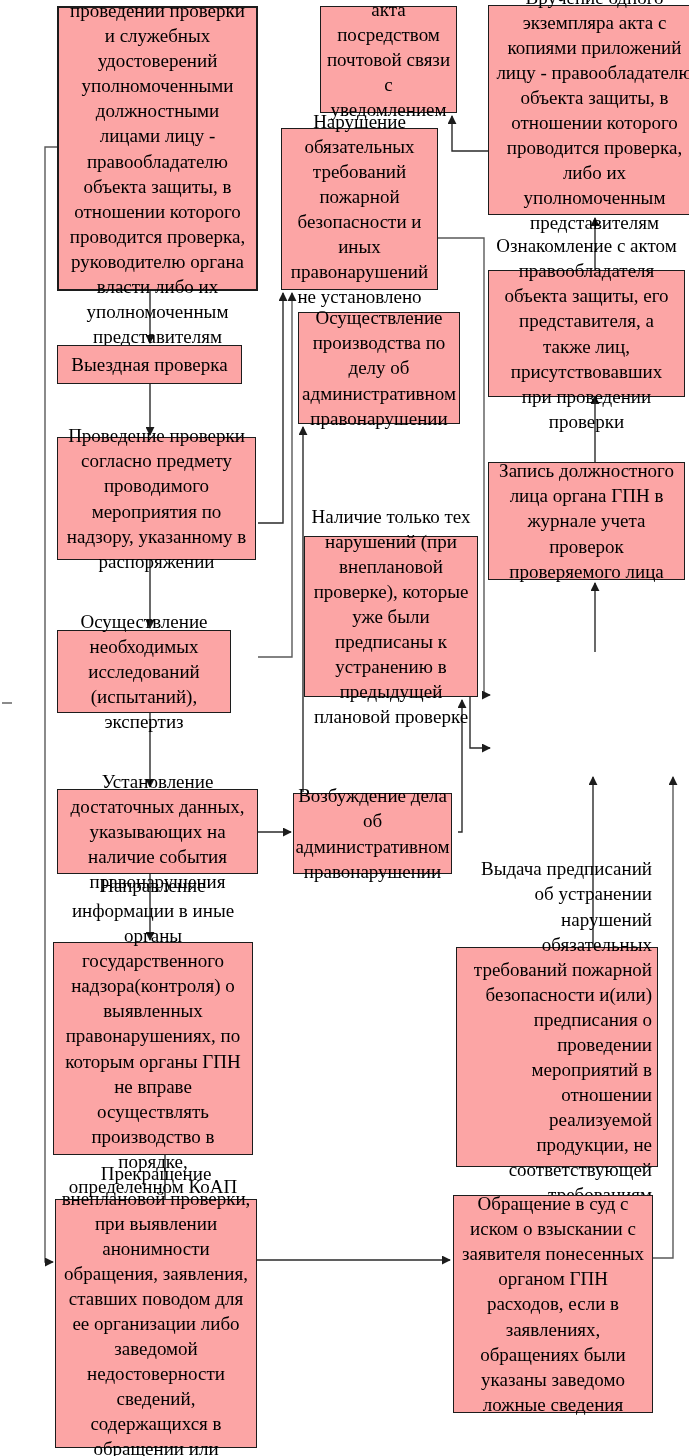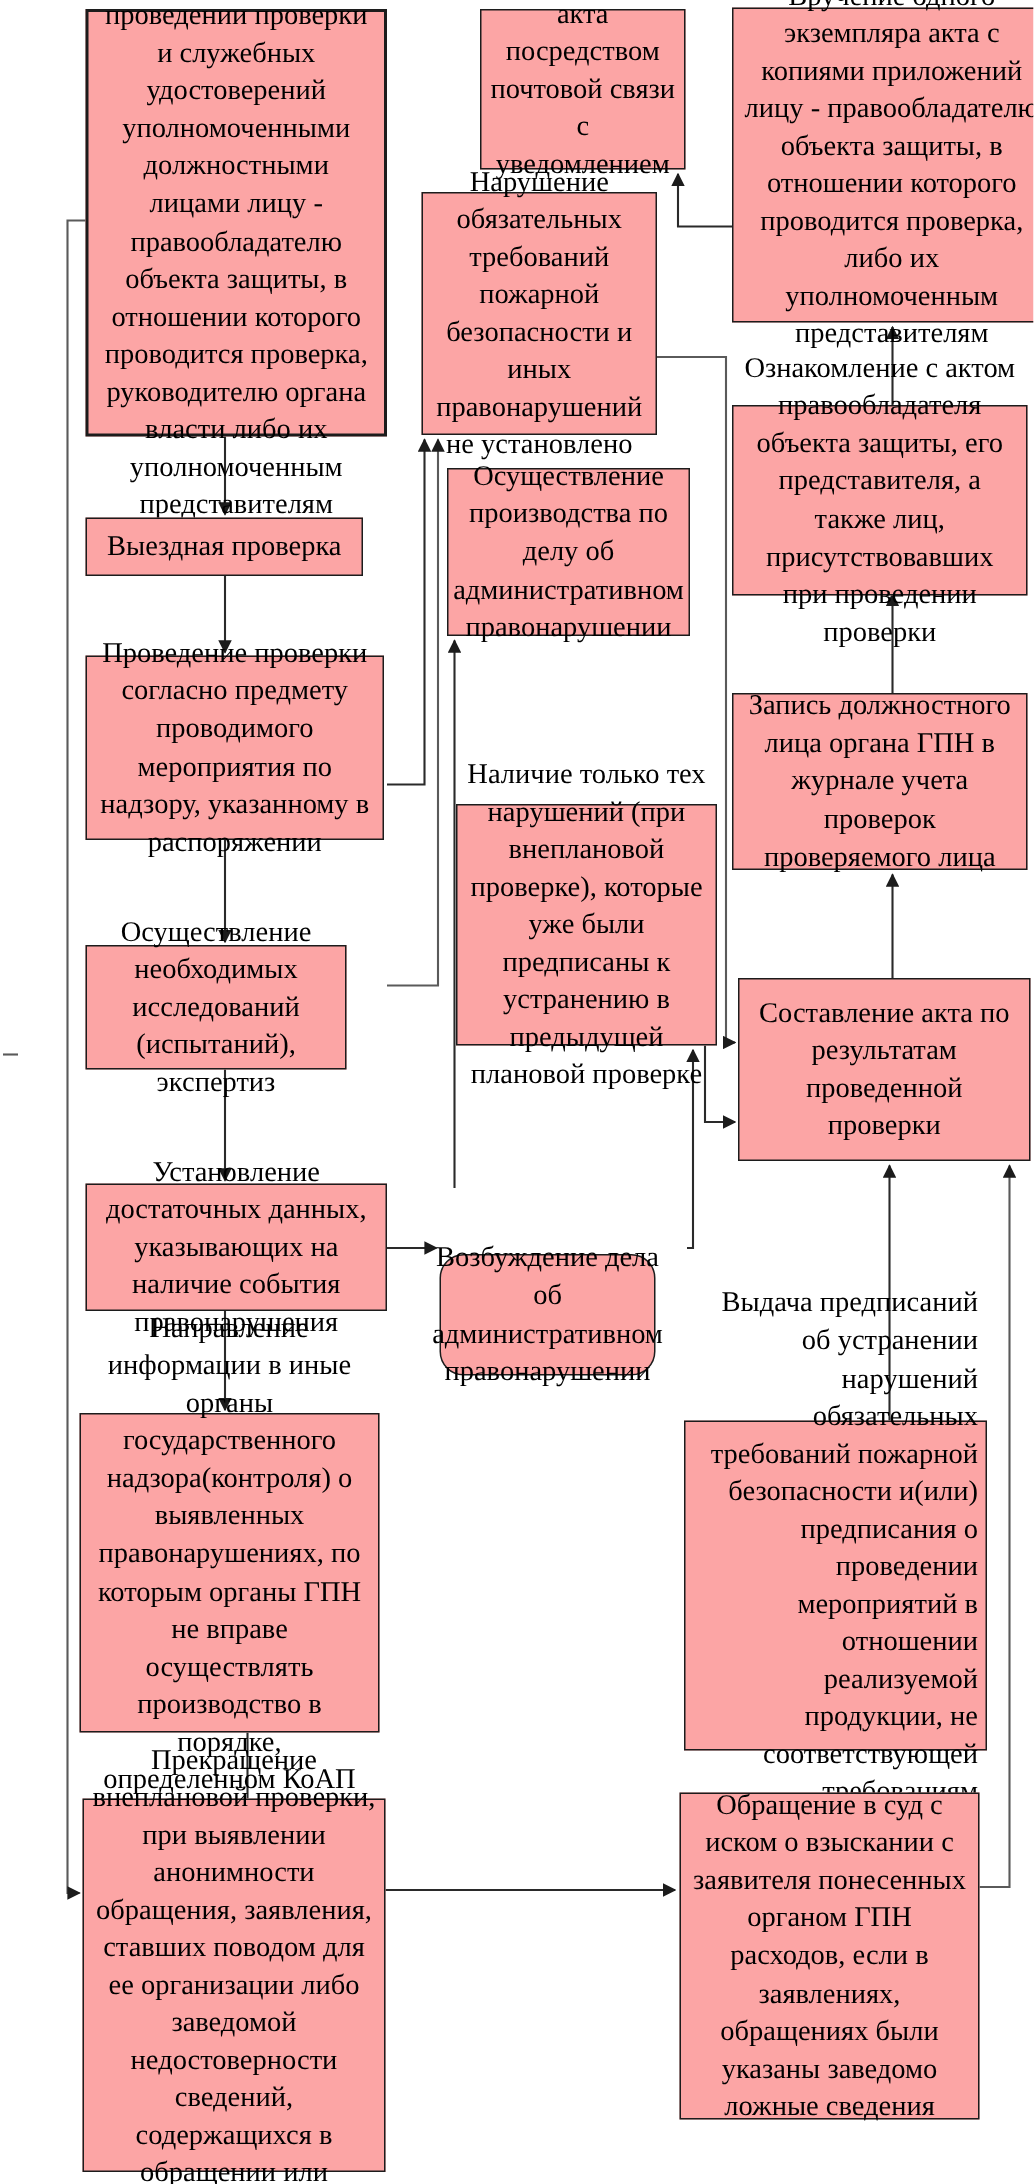--- a/index.html
+++ b/index.html
@@ -37,21 +37,21 @@
   .b-f{left:53px; top:942px; width:200px;height:213px;}
   .b-g{left:55px; top:1199px;width:202px;height:249px;}
   .b-h{left:320px;top:6px;   width:137px;height:107px;}
   .b-i{left:281px;top:128px; width:157px;height:162px;}
   .b-j{left:298px;top:312px; width:162px;height:112px;}
   .b-k{left:488px;top:5px;   width:213px;height:210px;}
   .b-l{left:488px;top:270px; width:197px;height:127px;}
   .b-m{left:488px;top:462px; width:197px;height:118px;}
   .b-n{left:492px;top:652px; width:195px;height:122px;}
   .b-o{left:304px;top:536px; width:174px;height:161px;}
-  .b-p{left:293px;top:836px; width:144px;height:81px;border-radius:16px;}
+  .b-p{left:293px;top:793px; width:159px;height:81px;}
   .b-q{left:456px;top:947px; width:202px;height:220px;text-align:right;}
   .b-r{left:453px;top:1195px;width:200px;height:218px;}
 </style>
 </head>
 <body>
 
 <div id="canvas">
 
   <svg id="wires" width="689" height="1456" viewBox="0 0 689 1456">
     <defs>
@@ -90,19 +90,18 @@
   <div class="box b-d">Осуществление необходимых исследований (испытаний), экспертиз</div>
   <div class="box b-e">Установление достаточных данных, указывающих на наличие события правонарушения</div>
   <div class="box b-f">Направление информации в иные органы государственного надзора(контроля) о выявленных правонарушениях, по которым органы ГПН не вправе осуществлять производство в порядке, определенном КоАП РФ</div>
   <div class="box b-g">Прекращение внеплановой проверки, при выявлении анонимности обращения, заявления, ставших поводом для ее организации либо заведомой недостоверности сведений, содержащихся в обращении или заявлении</div>
   <div class="box b-h">Направление акта посредством почтовой связи с уведомлением о вручении</div>
   <div class="box b-i">Нарушение обязательных требований пожарной безопасности и иных правонарушений не установлено</div>
   <div class="box b-j">Осуществление производства по делу об административном правонарушении</div>
   <div class="box b-k">Вручение одного экземпляра акта с копиями приложений лицу - правообладателю объекта защиты, в отношении которого проводится проверка, либо их уполномоченным представителям</div>
   <div class="box b-l">Ознакомление с актом правообладателя объекта защиты, его представителя, а также лиц, присутствовавших при проведении проверки</div>
   <div class="box b-m">Запись должностного лица органа ГПН в журнале учета проверок проверяемого лица</div>
-  <div class="box b-n">Составление акта по результатам проведенной проверки</div>
   <div class="box b-o">Наличие только тех нарушений (при внеплановой проверке), которые уже были предписаны к устранению в предыдущей плановой проверке</div>
   <div class="box b-p">Возбуждение дела об административном правонарушении</div>
   <div class="box b-q">Выдача предписаний об устранении нарушений обязательных требований пожарной безопасности и(или) предписания о проведении мероприятий в отношении реализуемой продукции, не соответствующей требованиям технических регламентов</div>
   <div class="box b-r">Обращение в суд с иском о взыскании с заявителя понесенных органом ГПН расходов, если в заявлениях, обращениях были указаны заведомо ложные сведения</div>
 
 </div>
 
 </body></html>

